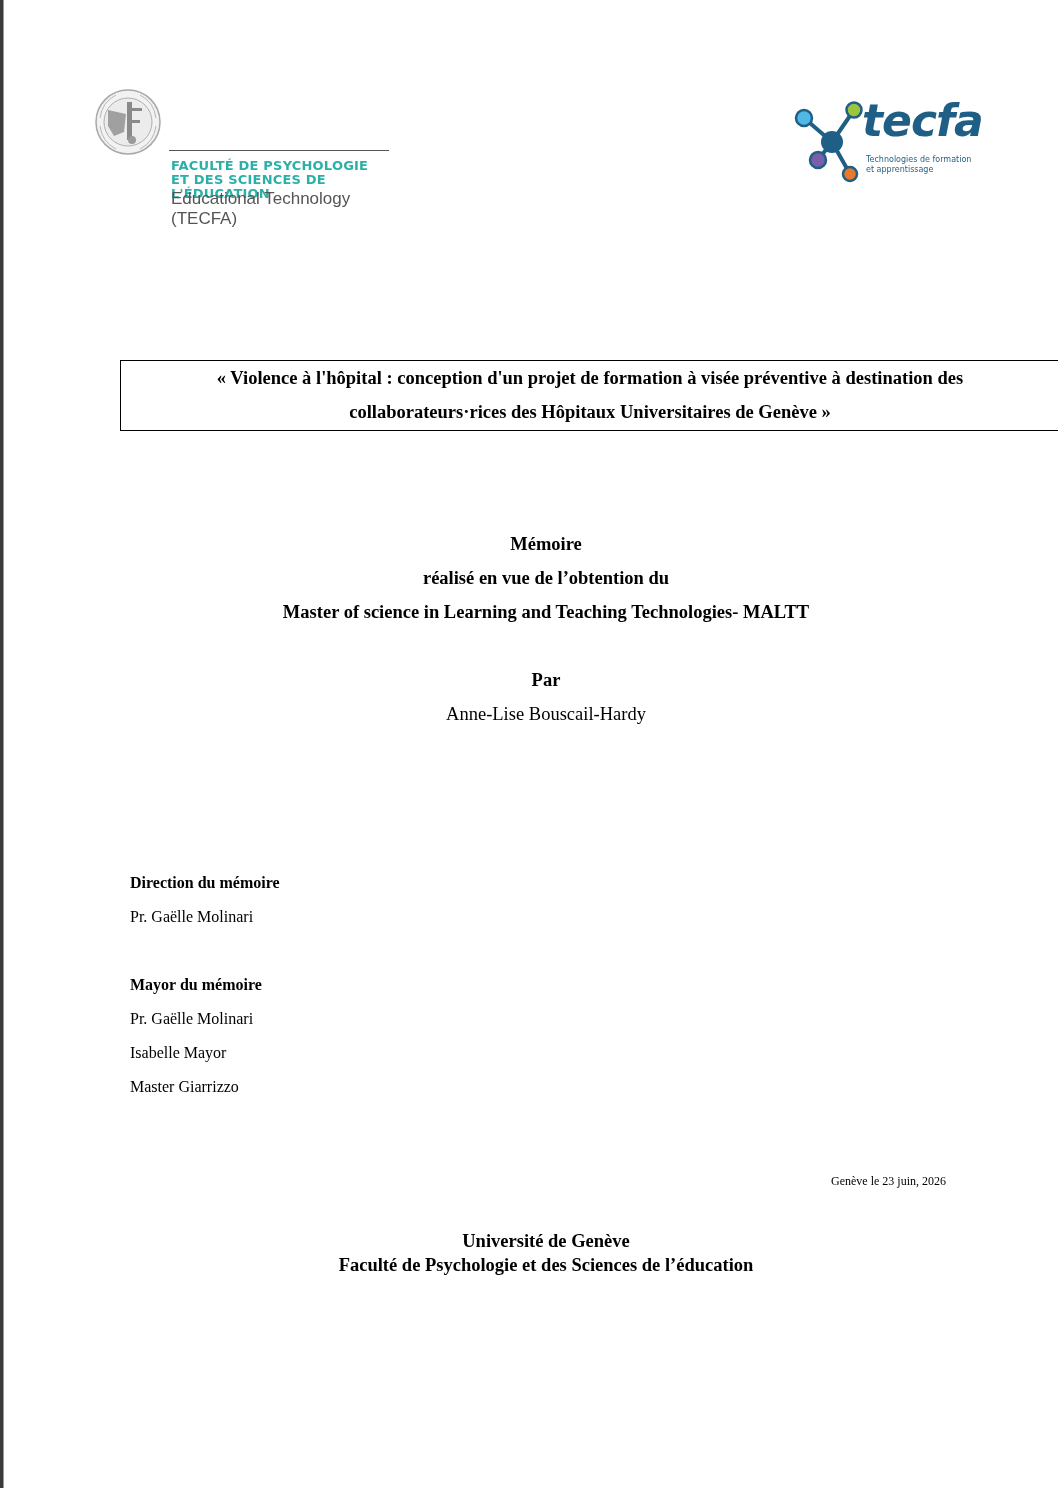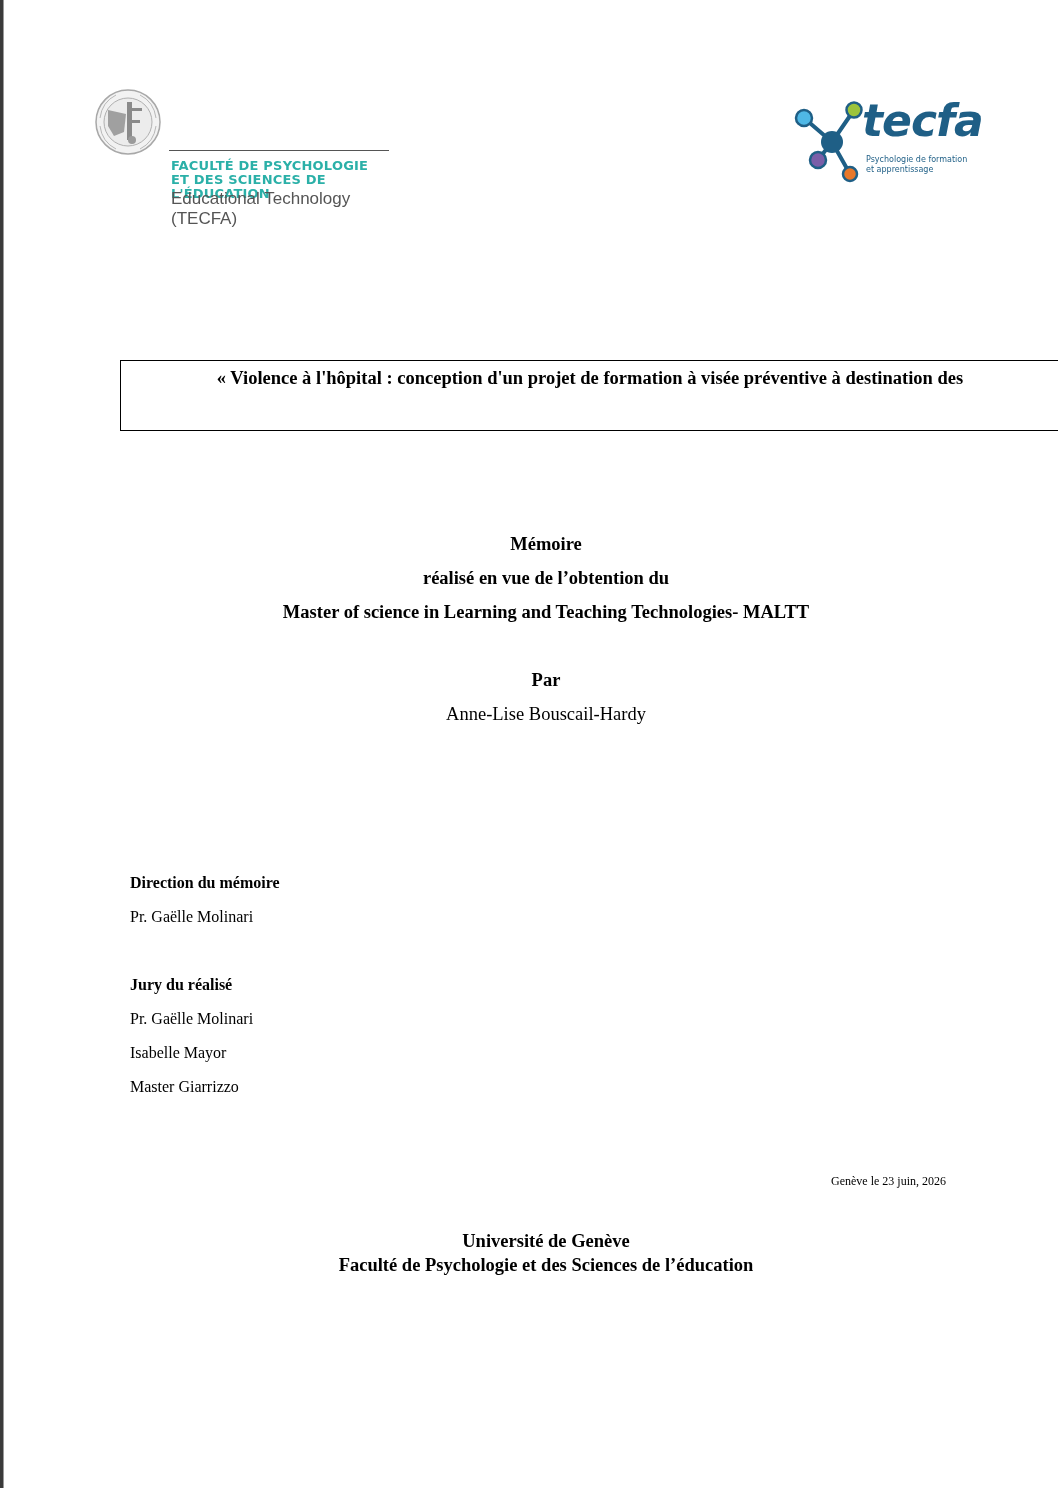--- a/index.html
+++ b/index.html
@@ -178,42 +178,43 @@
       <line x1="58" y1="78" x2="40" y2="46"></line>
     </g>
     <circle cx="40" cy="46" r="11" fill="#1f5f86"></circle>
     <circle cx="12" cy="22" r="8" fill="#4fb8e6" stroke="#1f5f86" stroke-width="2.5"></circle>
     <circle cx="62" cy="14" r="7.5" fill="#9cc43c" stroke="#1f5f86" stroke-width="2.5"></circle>
     <circle cx="26" cy="64" r="8" fill="#7a5ea8" stroke="#1f5f86" stroke-width="2.5"></circle>
     <circle cx="58" cy="78" r="7" fill="#e8782a" stroke="#1f5f86" stroke-width="2.5"></circle>
   </svg>
   <div class="tecfa-word">tecfa</div>
   <div class="tecfa-tagline">
-    <div>Psychologie de formation</div>
+    <div>Technologies de formation</div>
     <div>et apprentissage</div>
   </div>
 </div>
 
 <div class="title-box">
   <div>« Violence à l'hôpital : conception d'un projet de formation à visée préventive à destination des</div>
+  <div>collaborateurs·rices des Hôpitaux Universitaires de Genève »</div>
 </div>
 
 <div class="centered bold" style="top:534px;">Mémoire</div>
 <div class="centered bold" style="top:568px;">réalisé en vue de l’obtention du</div>
 <div class="centered bold" style="top:602px;">Master of science in Learning and Teaching Technologies- MALTT</div>
 <div class="centered bold" style="top:670px;">Par</div>
 <div class="centered" style="top:704px;">Anne-Lise Bouscail-Hardy</div>
 
 <div class="left-block" style="top:866px;">
   <div class="bold">Direction du mémoire</div>
   <div>Pr. Gaëlle Molinari</div>
 </div>
 
 <div class="left-block" style="top:968px;">
-  <div class="bold">Jury du réalisé</div>
+  <div class="bold">Mayor du mémoire</div>
   <div>Pr. Gaëlle Molinari</div>
   <div>Isabelle Mayor</div>
   <div>Master Giarrizzo</div>
 </div>
 
 <div class="date-line">Genève le 23 juin, 2026</div>
 
 <div class="centered bold" style="top:1231px;">Université de Genève</div>
 <div class="centered bold" style="top:1255px;">Faculté de Psychologie et des Sciences de l’éducation</div>
 

